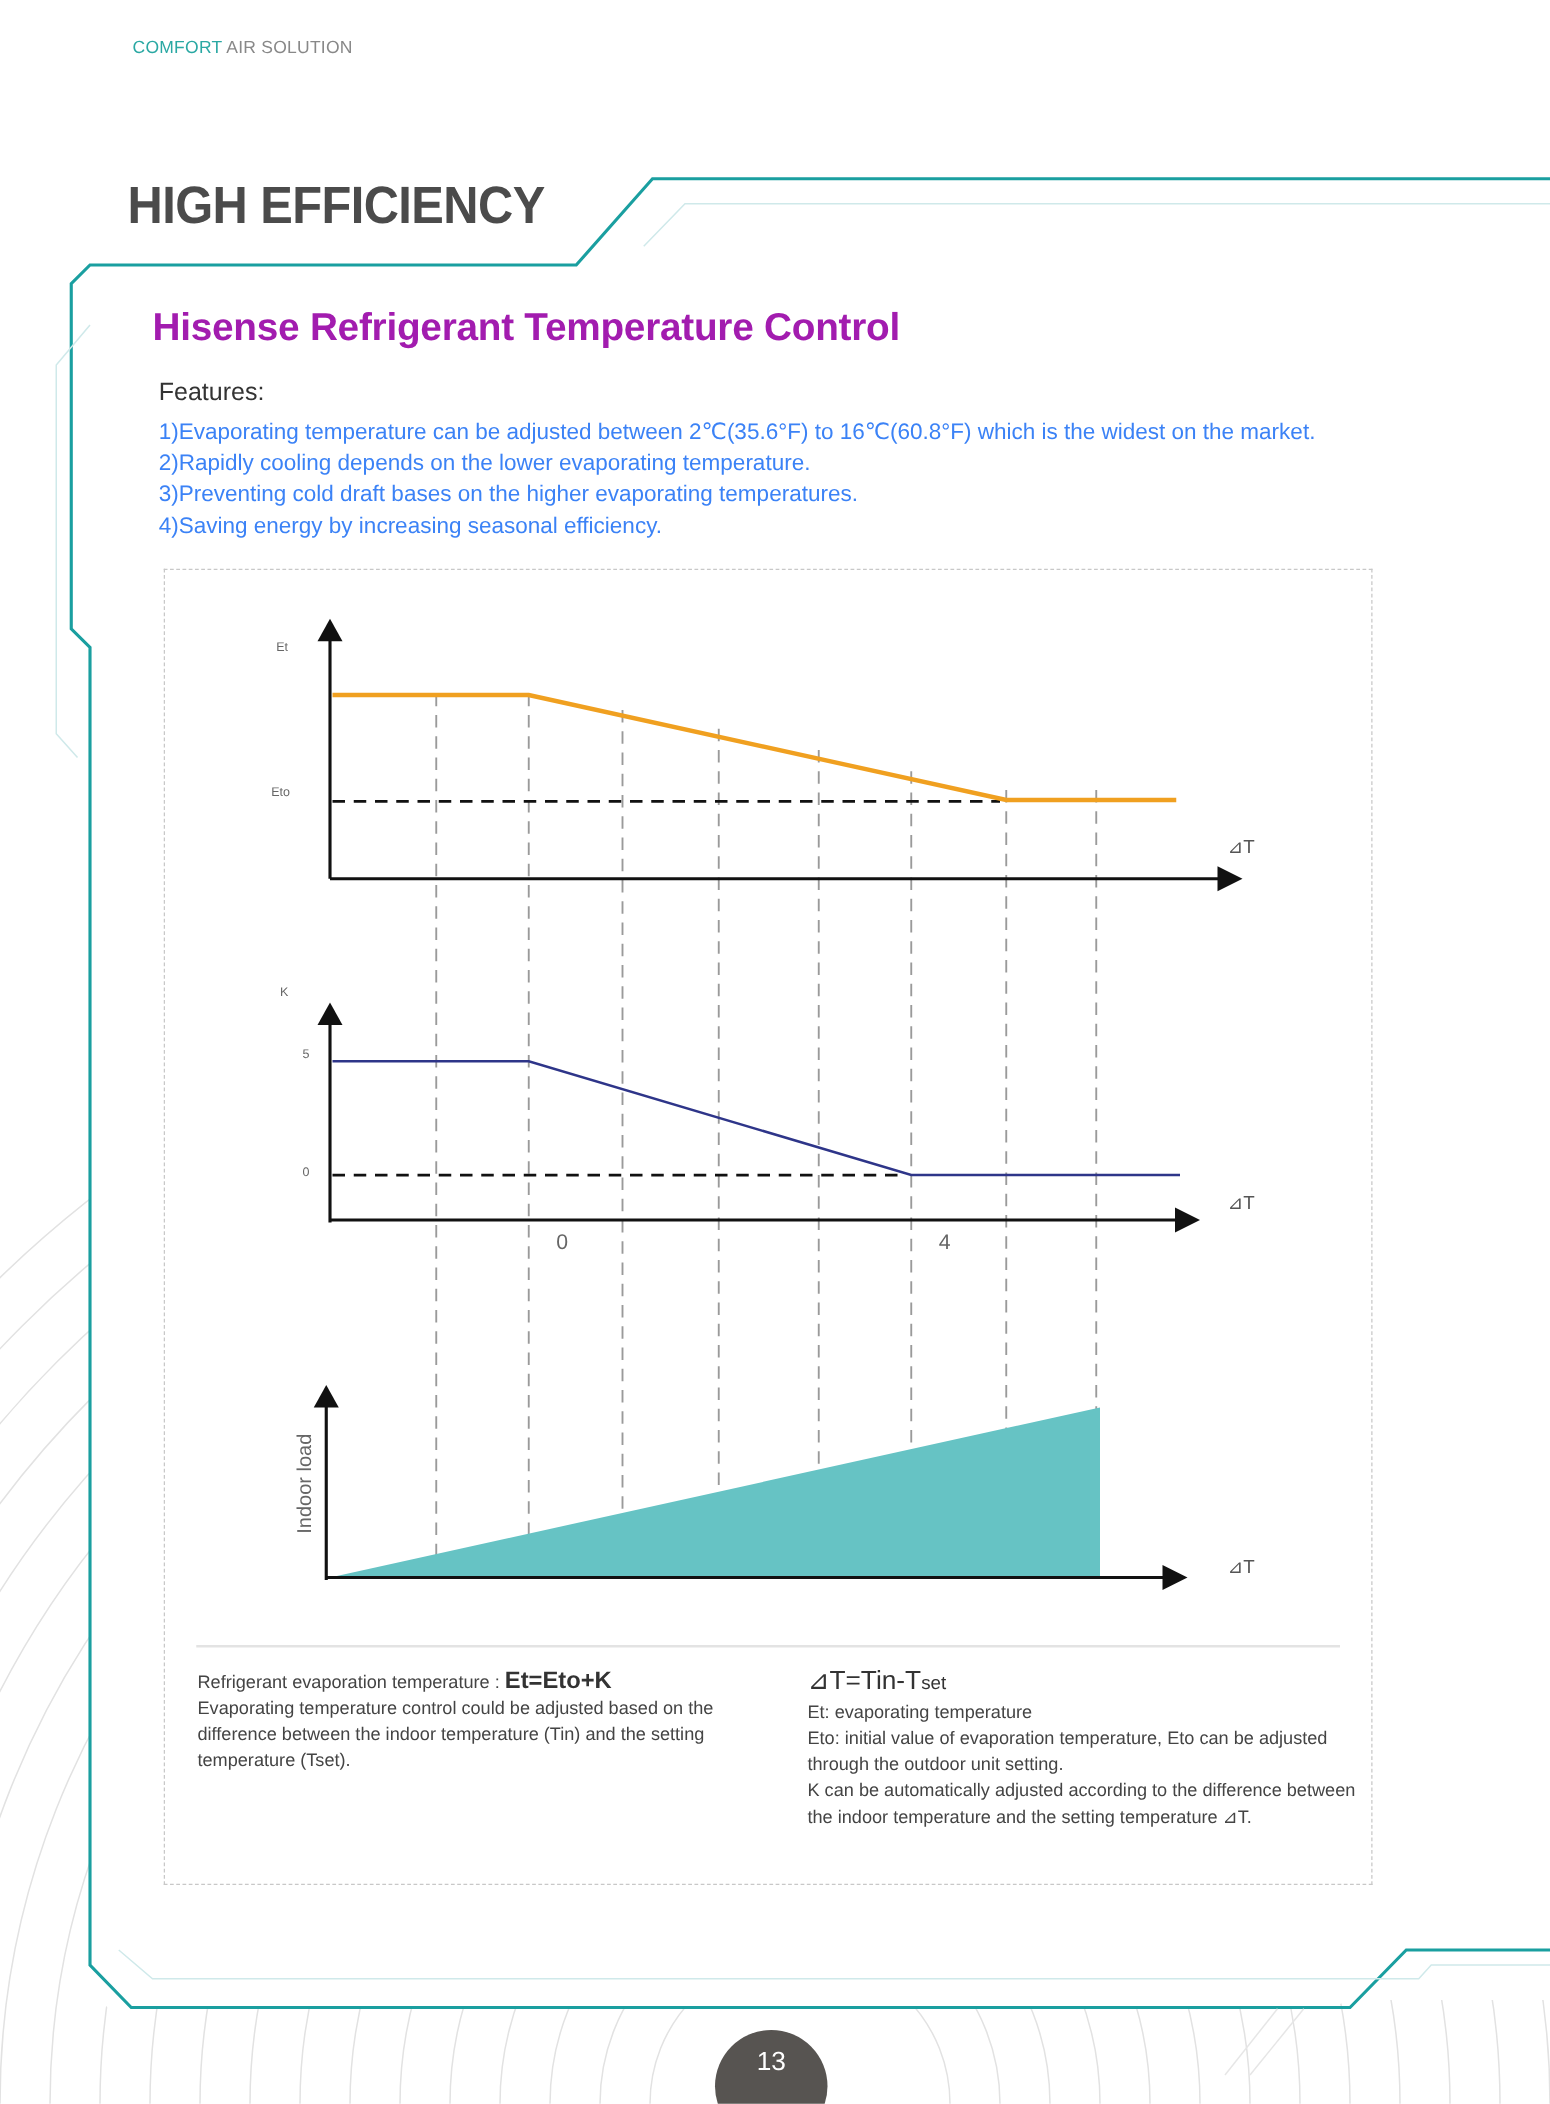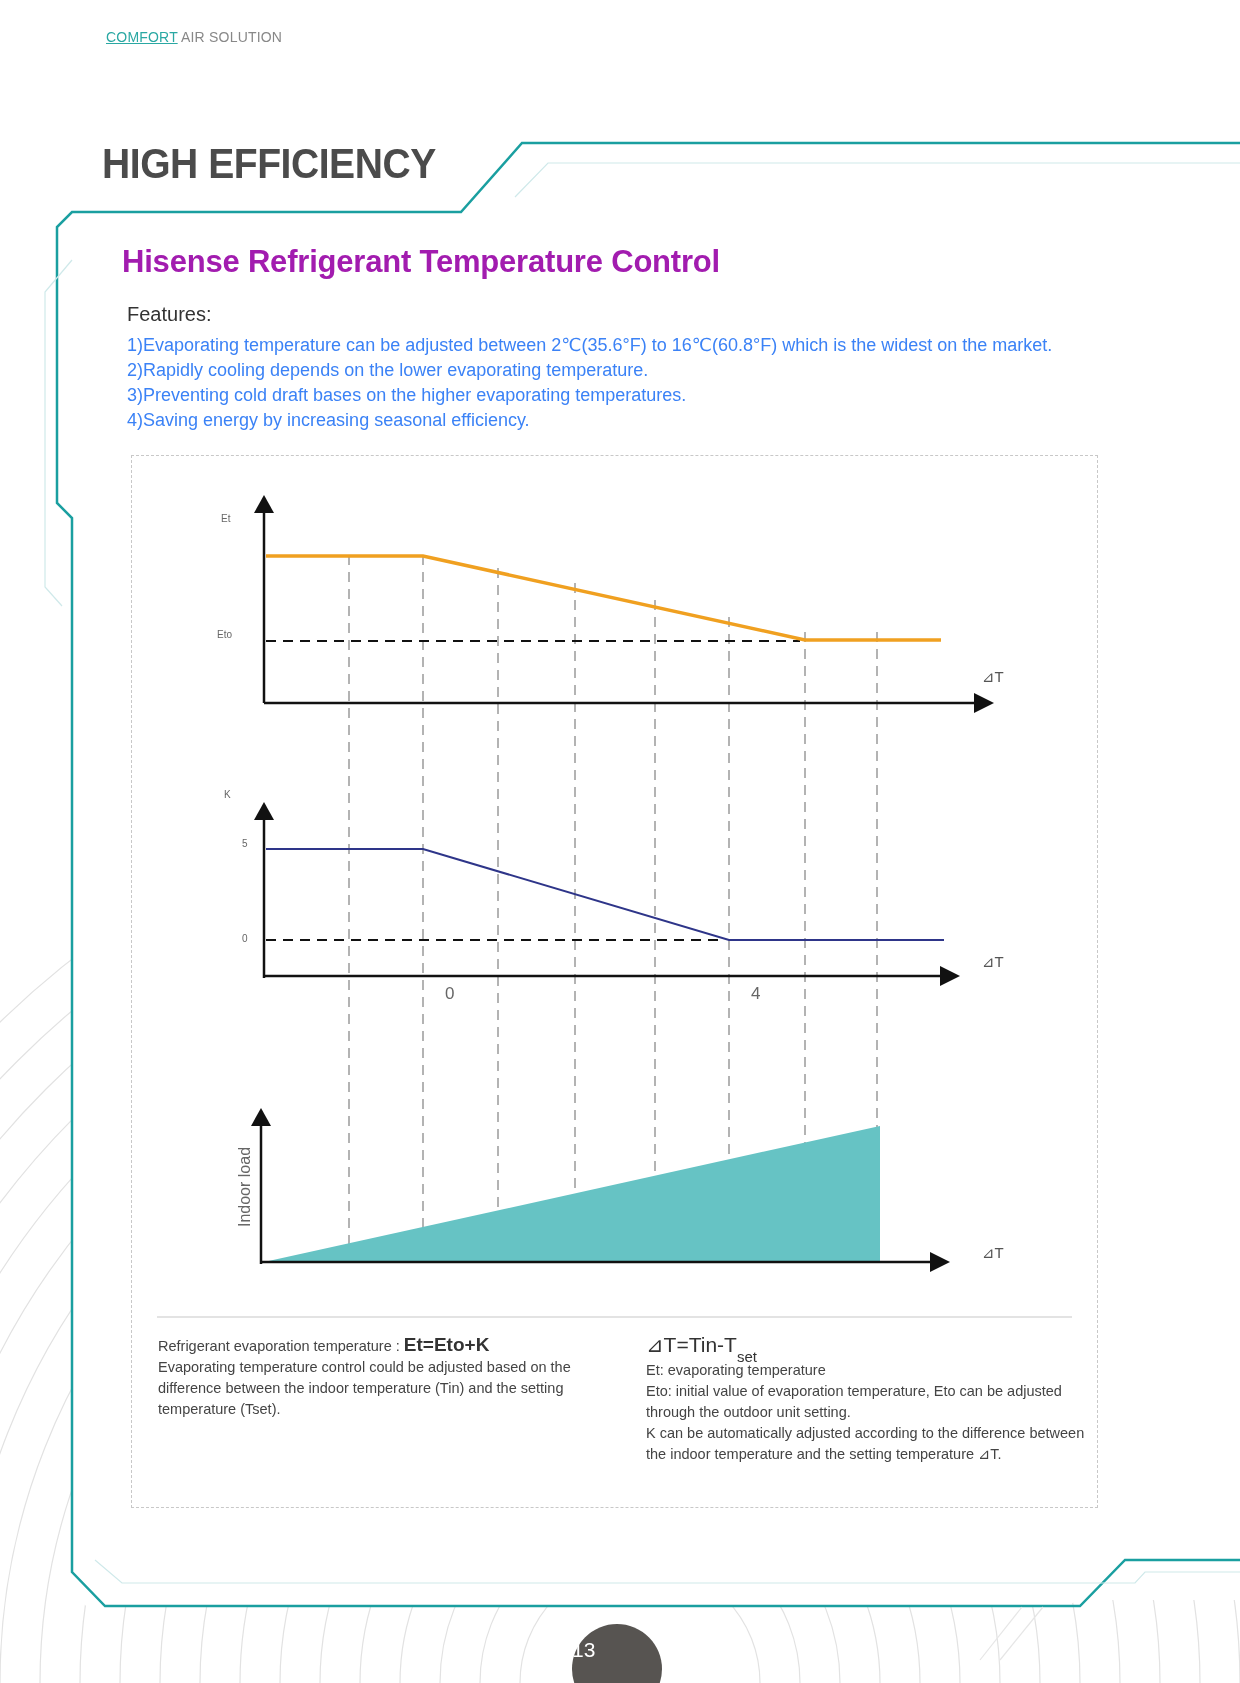--- a/index.html
+++ b/index.html
@@ -1,35 +1,35 @@
 <!DOCTYPE html>
 <html><head>
 <meta charset="utf-8">
 <style>
   html, body { margin:0; padding:0; }
   body { width:1240px; height:1683px; position:relative; overflow:hidden; background:#ffffff; font-family:"Liberation Sans", "DejaVu Sans", sans-serif; }
   .abs { position:absolute; }
   .brand { left:106px; top:29px; font-size:14px; letter-spacing:0.2px; color:#888; }
-  .brand .accent { color:#2aa8a3;text-decoration:underline; }
+  .brand .accent { color:#2aa8a3; }
   .main-title { left:102px; top:140px; font-size:42px; font-weight:bold; color:#4b4b4b; letter-spacing:-0.5px; transform:scaleX(0.93); transform-origin:left top; }
   .sub-title { left:122px; top:244px; font-size:31px; font-weight:bold; color:#a21caf; letter-spacing:-0.2px;text-align:right; }
   .features-head { left:127px; top:303px; font-size:20px; font-weight:normal; color:#333; }
   .features { left:127px; top:333px; font-size:18px; color:#3b82f6; line-height:25px; margin:0; padding:0; list-style:none; }
   .features li { white-space:nowrap; }
   .chart-box { left:131px; top:455px; width:967px; height:1053px; border:1.5px dashed #c8c8c8; box-sizing:border-box; }
   .axis-label { font-size:10px; color:#666; }
   .dt-label { font-size:15px; color:#555; }
   .caption-sep { left:157px; top:1316px; width:915px; height:2px; background:#e3e3e3; }
   .cap-left { left:158px; top:1334px; width:430px; font-size:14.5px; color:#444; line-height:21px; }
   .cap-left .formula { font-size:19px; font-weight:bold; color:#333;text-align:right; }
   .cap-right { left:646px; top:1332px; width:440px; font-size:14.5px; color:#444; line-height:21px; }
   .cap-right .formula { font-size:21px; color:#333; line-height:26px; }
-  .cap-right .formula sub { font-size:15px; vertical-align:baseline; position:relative; top:10px;margin-top:28px; }
+  .cap-right .formula sub { font-size:15px; vertical-align:baseline; position:relative; top:0;margin-top:28px; }
   .page-num-circle { left:572px; top:1624px; width:90px; height:90px; border-radius:50%; background:#575451; }
-  .page-num { left:572px; top:1638px; width:90px; text-align:left; color:#fff; font-size:21px; }
+  .page-num { left:572px; top:1638px; width:90px; text-align:center; color:#fff; font-size:21px; }
 </style>
 </head>
 <body>
 
 <svg class="abs" style="left:0;top:0" width="1240" height="1683">
   <g fill="none" stroke="#e2e2e2" stroke-width="1.2">
     <circle cx="640" cy="1683" r="120"></circle>
     <circle cx="640" cy="1683" r="160"></circle>
     <circle cx="640" cy="1683" r="200"></circle>
     <circle cx="640" cy="1683" r="240"></circle>

